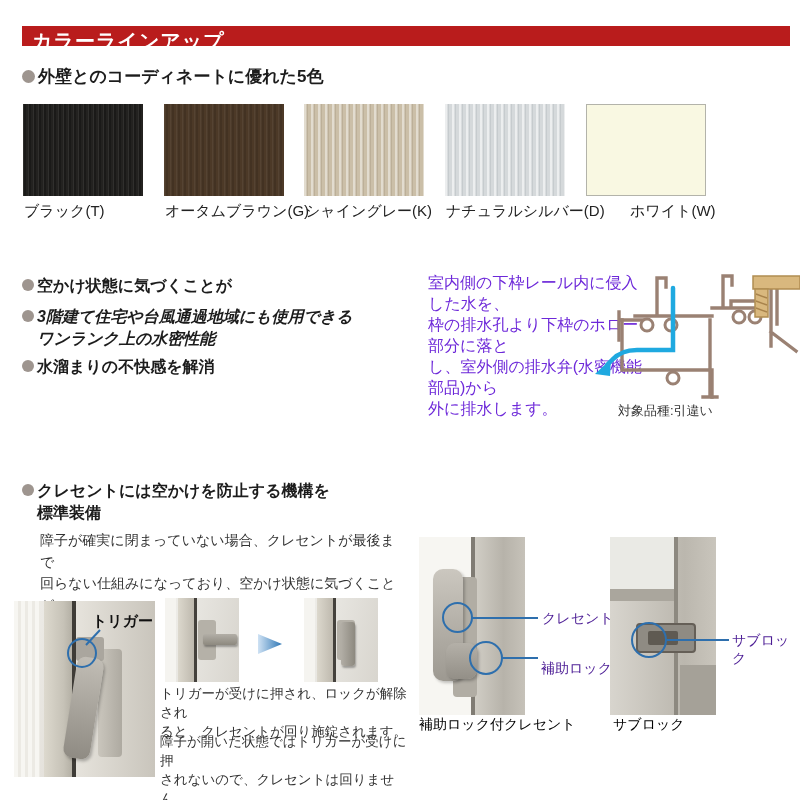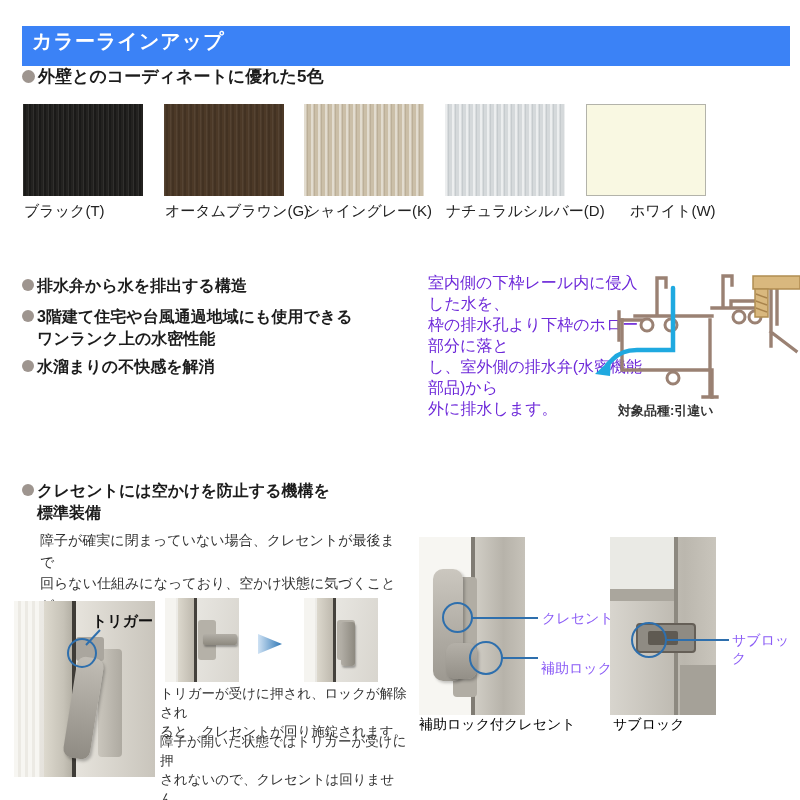--- a/index.html
+++ b/index.html
@@ -3,21 +3,21 @@
 <meta charset="utf-8">
 <style>
   * { margin:0; padding:0; box-sizing:border-box; }
   html,body { background:#fff; }
   body { font-family:"Liberation Sans","DejaVu Sans",sans-serif; color:#222; }
   #canvas { position:relative; width:800px; height:800px; background:#fff; overflow:hidden; }
 
   .ml { white-space:pre-line; }
 
   
-  .band { position:absolute; left:22px; width:768px; height:40px; background:#3b82f6;
+  .band { position:absolute; left:22px; width:768px; height:20px; background:#b91c1c;
           color:#fff; font-weight:bold; font-size:20px; line-height:30px; padding-left:10px;
           letter-spacing:1px; }
 
   
   .bullet { position:absolute; display:flex; align-items:flex-start; }
   .dot { width:12px; height:12px; border-radius:50%; background:#9e958f; flex:0 0 12px;
          margin-right:3px; margin-top:4px; }
   .btext { font-weight:bold; font-size:16px; color:#1c1c1c; line-height:22px; }
   .btext-lg { font-weight:bold; font-size:17px; color:#1c1c1c; line-height:22px; }
 
@@ -26,26 +26,26 @@
   .swatch .tex { position:absolute; inset:0; }
   .tex-stripe-dark  { background:repeating-linear-gradient(90deg, rgba(255,255,255,.06) 0 1px, rgba(0,0,0,.25) 1px 3px, rgba(255,255,255,0) 3px 5px); }
   .tex-stripe-brown { background:repeating-linear-gradient(90deg, rgba(255,255,255,.05) 0 1px, rgba(0,0,0,.12) 2px 4px, rgba(255,255,255,0) 4px 6px); }
   .tex-stripe-beige { background:repeating-linear-gradient(90deg, rgba(255,255,255,.45) 0 2px, rgba(120,104,80,.18) 3px 4px, rgba(255,255,255,0) 4px 7px); }
   .tex-stripe-silver{ background:repeating-linear-gradient(90deg, rgba(255,255,255,.55) 0 2px, rgba(130,140,146,.18) 3px 4px, rgba(255,255,255,0) 4px 7px); }
   .swatch-border { border:1px solid #b3b3aa; }
   .swatch-label { position:absolute; top:202px; font-size:15px; color:#222; }
 
   
   .desc { position:absolute; font-size:16px; line-height:21px; color:#6d28d9;margin-left:40px; }
-  .smallcap { position:absolute; font-size:13px; color:#333;font-weight:bold; }
+  .smallcap { position:absolute; font-size:13px; color:#333; }
 
   
   .para { position:absolute; font-size:14px; line-height:21.5px; color:#333; }
   .photo-text { position:absolute; font-size:13.5px; line-height:19px; color:#333; }
-  .callout-label { position:absolute; font-size:14px; color:#8b5cf6; }
+  .callout-label { position:absolute; font-size:14px; color:#4c1d95; }
   .callout-line { position:absolute; height:2px; background:#2e6fad; }
   .blue-circle { position:absolute; border:2px solid #2e6fad; border-radius:50%; background:transparent; }
   .caption { position:absolute; font-size:14px; color:#000000; }
 
   
   .photo { position:absolute; overflow:hidden; }
   .ph1 { left:14px; top:601px; width:141px; height:176px;
          background:linear-gradient(100deg,#f2f1ed 0%,#ddd9d2 55%,#ccc8c0 100%); }
   .ph1 .curtain { position:absolute; left:0; top:0; width:26px; height:100%;
          background:repeating-linear-gradient(90deg,#f7f6f2 0 4px,#eceae4 4px 7px); }
@@ -125,23 +125,23 @@
 
   <div class="swatch-label" style="left:24px;">ブラック(T)</div>
   <div class="swatch-label" style="left:165px;">オータムブラウン(G)</div>
   <div class="swatch-label" style="left:305px;">シャイングレー(K)</div>
   <div class="swatch-label" style="left:446px;">ナチュラルシルバー(D)</div>
   <div class="swatch-label" style="left:604px;margin-left:26px;">ホワイト(W)</div>
 
 
   <div class="bullet" style="left:22px; top:275px;">
     <span class="dot"></span>
-    <span class="btext">排水弁から水を排出する構造</span>
-  </div>
-  <div class="bullet" style="left:22px; top:306px;">
+    <span class="btext">空かけ状態に気づくことが</span>
+  </div>
+  <div class="bullet" style="left:22px; top:306px;font-style:italic;">
     <span class="dot"></span>
     <span class="btext ml">3階建て住宅や台風通過地域にも使用できる
 ワンランク上の水密性能</span>
   </div>
   <div class="bullet" style="left:22px; top:356px;">
     <span class="dot"></span>
     <span class="btext">水溜まりの不快感を解消</span>
   </div>
 
   <div class="desc ml" style="left:388px; top:272px; width:222px;">室内側の下枠レール内に侵入した水を、

